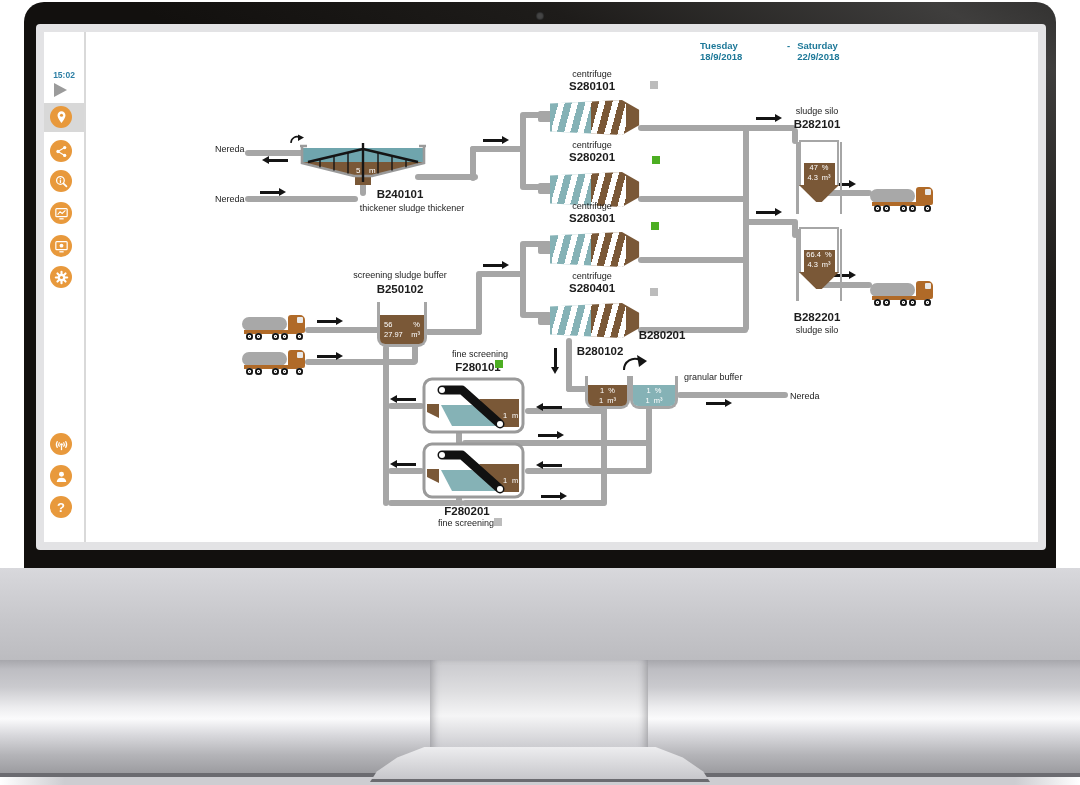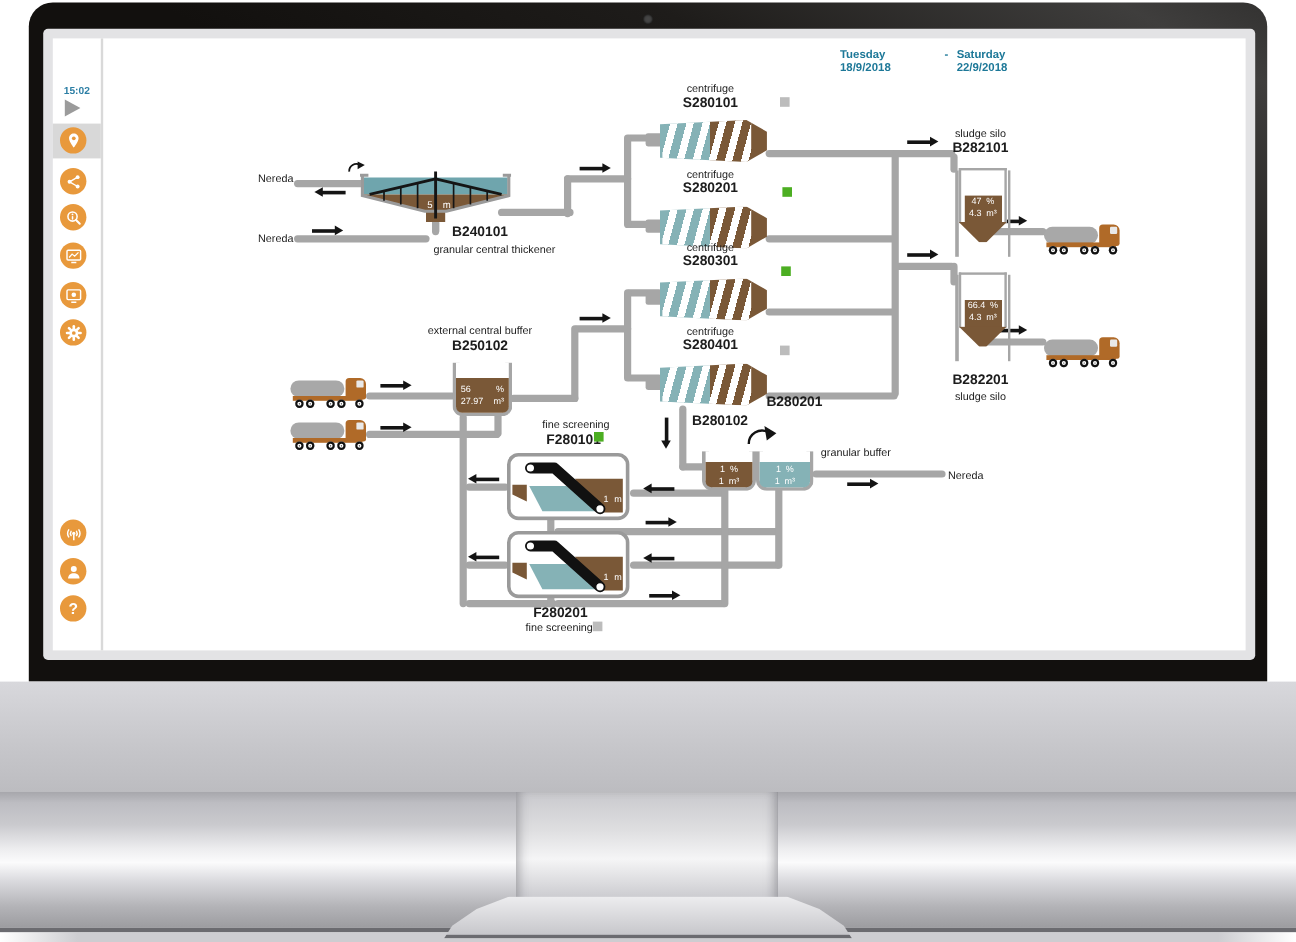--- a/index.html
+++ b/index.html
@@ -331,21 +331,21 @@
         <line x1="106" y1="17.2" x2="106" y2="25.2" stroke-width="1.4"></line>
     </g>
     <text x="56" y="31" font-size="8" fill="#fff">5</text>
     <text x="69" y="31" font-size="8" fill="#fff">m</text>
   </svg>
   <svg style="position:absolute;left:289px;top:133px" width="16" height="12" viewBox="0 0 16 12">
     <path d="M2 10 A6 6 0 0 1 11 4.5" stroke="#141414" stroke-width="1.5" fill="none"></path>
     <polygon points="9,1.5 15,4.5 9,8" fill="#141414"></polygon>
   </svg>
   <div class="lbl lbl-id" style="left:400px;top:188px">B240101</div>
-  <div class="lbl" style="left:412px;top:203px">granular central thickener</div>
+  <div class="lbl" style="left:412px;top:203px">thickener sludge thickener</div>
   <div class="lbl lbl-left" style="left:215px;top:144px">Nereda</div>
   <div class="lbl lbl-left" style="left:215px;top:194px">Nereda</div>
 
   <div class="lbl" style="left:592px;top:69px">centrifuge</div>
   <div class="lbl lbl-id" style="left:592px;top:80px">S280101</div>
   <span class="status-sq st-idle" style="left:650px;top:81px"></span>
   <div class="centrifuge" style="left:550px;top:100px">
     <div class="cf-inlet"></div>
       <div class="cf-body"></div>
   </div>
@@ -407,21 +407,21 @@
             <span>4.3</span>
             <span>m³</span>
           </div>
       </div>
     </div>
     <div class="silo-cone"></div>
   </div>
   <div class="lbl lbl-id" style="left:817px;top:311px">B282201</div>
   <div class="lbl" style="left:817px;top:325px">sludge silo</div>
 
-  <div class="lbl" style="left:400px;top:270px">external central buffer</div>
+  <div class="lbl" style="left:400px;top:270px">screening sludge buffer</div>
   <div class="lbl lbl-id" style="left:400px;top:283px">B250102</div>
   <div class="otank" style="left:377px;top:302px;width:50px;height:45px">
     <div class="fill fill-brown" style="top:13px">
       <div class="tank-row spread">
           <span>56</span>
           <span>%</span>
         </div>
       <div class="tank-row spread">
           <span>27.97</span>
           <span>m³</span>

